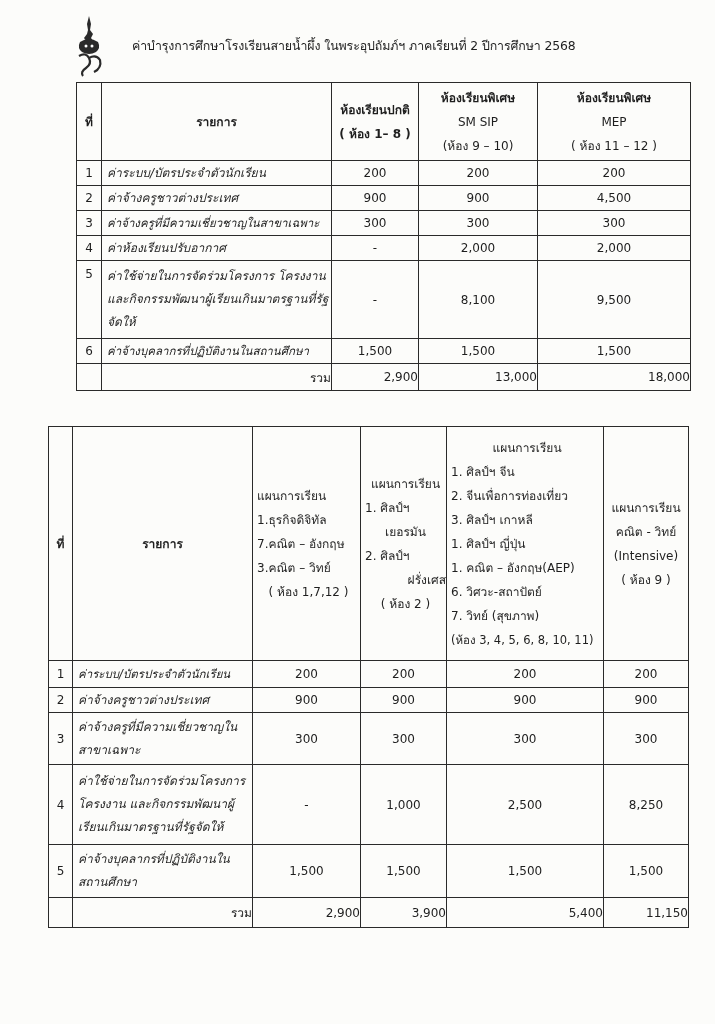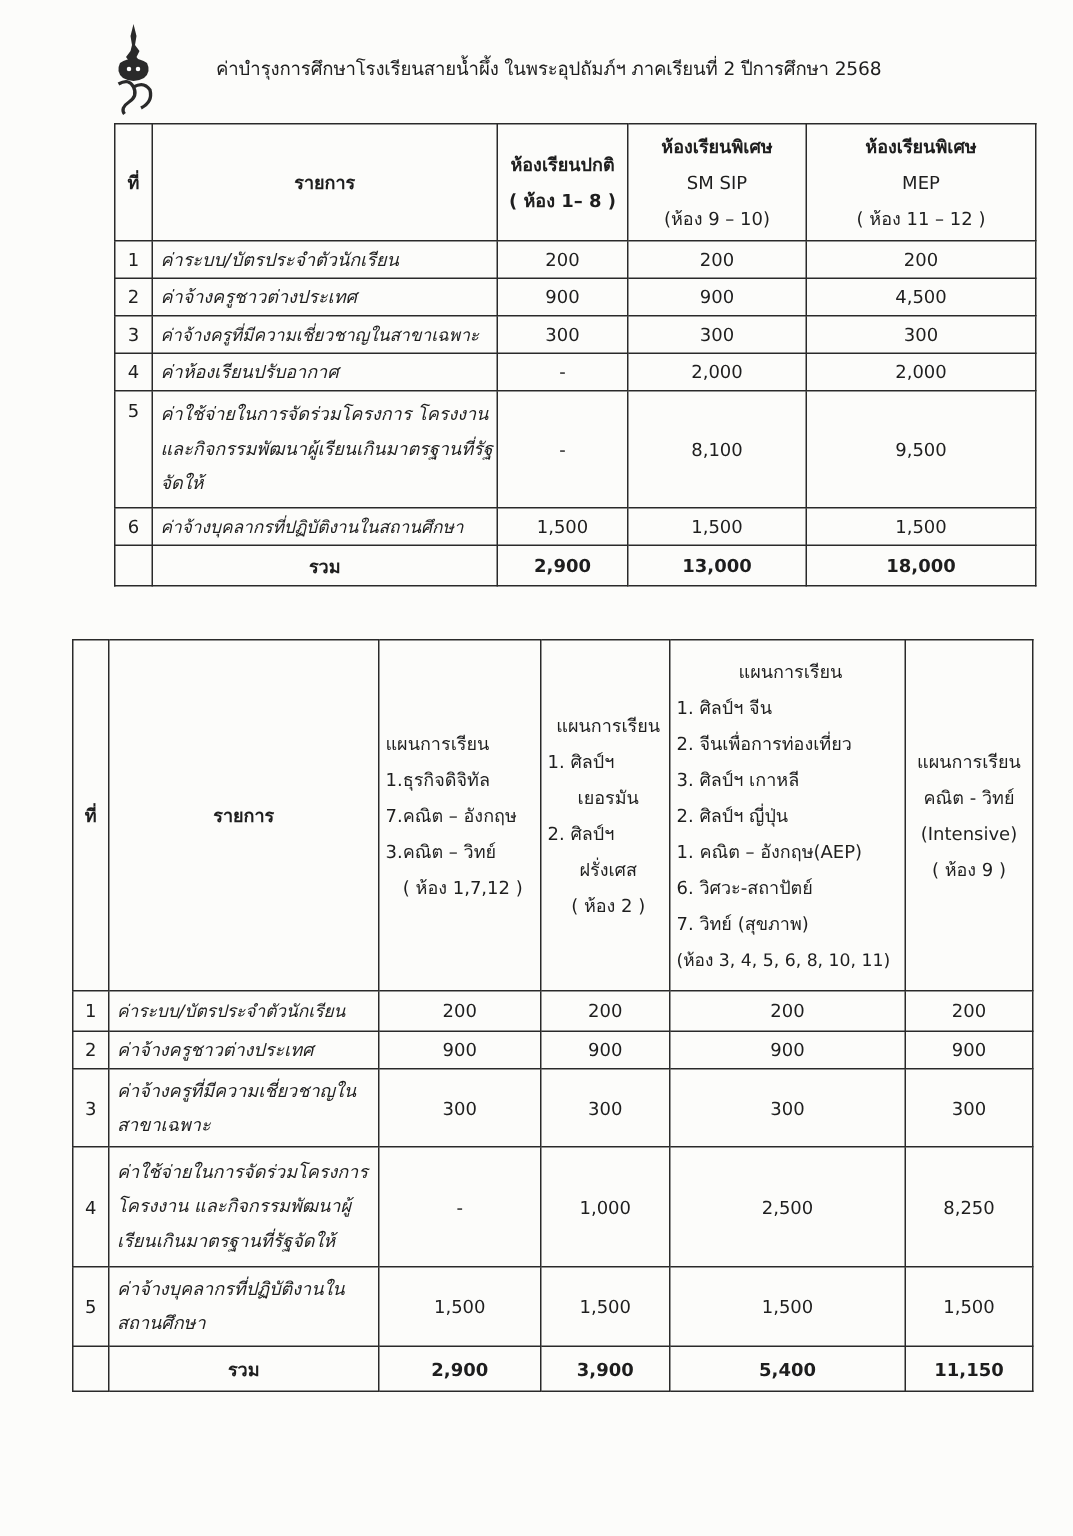--- a/index.html
+++ b/index.html
@@ -1,30 +1,30 @@
 <!DOCTYPE html>
 <html><head>
 <meta charset="utf-8">
 <style>
   * { box-sizing: border-box; margin: 0; padding: 0; }
   html, body { width: 715px; height: 1024px; background: #fbfbf9; overflow: hidden; }
   body { position: relative; font-family: "DejaVu Sans", "Liberation Sans", sans-serif; color: #1e1e1e; }
   .page { position: absolute; inset: 0; background: #fcfcfa; }
   .logo { position: absolute; left: 74px; top: 16px; width: 30px; height: 62px; }
-  .title { position: absolute; left: 144px; top: 36px; font-size: 12.4px; white-space: nowrap; letter-spacing: -0.1px; }
+  .title { position: absolute; left: 132px; top: 36px; font-size: 12.4px; white-space: nowrap; letter-spacing: -0.1px; }
   .sub { position: absolute; font-size: 12.4px; font-weight: bold; text-decoration: underline; white-space: nowrap; }
   .sub1 { left: 108px; top: 62px; }
   .sub2 { left: 96px; top: 406px; }
   table { position: absolute; border-collapse: collapse; table-layout: fixed; font-size: 12px; }
   td, th { border: 1.5px solid #2a2a2a; vertical-align: middle; }
   th { font-weight: bold; text-align: center; line-height: 24px; }
   td.n { text-align: center; }
   td.item { text-align: left; padding-left: 5px; line-height: 23px; font-style: italic; }
   td.v { text-align: center; }
-  tr.total td { font-weight: bold; }
+  tr.total td { font-weight: normal; text-align: right; }
   #t1 { left: 76px; top: 82px; width: 614px; }
   #t2 { left: 48px; top: 426px; width: 640px; }
   .hdr-list { text-align: left; padding-left: 4px; line-height: 24px; font-weight: normal; }
   .hdr-list .t { font-weight: bold; display:block; text-align: center; }
   .small { font-size: 11.5px; }
 </style>
 </head>
 <body>
 
 <div class="page">
@@ -137,29 +137,29 @@
         <div>1.ธุรกิจดิจิทัล</div>
         <div>7.คณิต – อังกฤษ</div>
         <div>3.คณิต – วิทย์</div>
         <div style="text-align:center">( ห้อง 1,7,12 )</div>
       </th>
       <th class="hdr-list">
         <span class="t" style="font-weight:normal">แผนการเรียน</span>
         <div>1. ศิลป์ฯ</div>
         <div style="text-align:center">เยอรมัน</div>
         <div>2. ศิลป์ฯ</div>
-        <div style="text-align:center">ฝรั่งเศส</div>
+        <div style="text-align:right">ฝรั่งเศส</div>
         <div style="text-align:center">( ห้อง 2 )</div>
       </th>
       <th class="hdr-list">
         <span class="t" style="font-weight:normal">แผนการเรียน</span>
         <div>1. ศิลป์ฯ จีน</div>
         <div>2. จีนเพื่อการท่องเที่ยว</div>
         <div>3. ศิลป์ฯ เกาหลี</div>
-        <div>2. ศิลป์ฯ ญี่ปุ่น</div>
+        <div>1. ศิลป์ฯ ญี่ปุ่น</div>
         <div>1. คณิต – อังกฤษ(AEP)</div>
         <div>6. วิศวะ-สถาปัตย์</div>
         <div>7. วิทย์ (สุขภาพ)</div>
         <div class="small" style="text-align:left">(ห้อง 3, 4, 5, 6, 8, 10, 11)</div>
       </th>
       <th style="font-weight:normal">
         <div>แผนการเรียน</div>
         <div>คณิต - วิทย์</div>
         <div>(Intensive)</div>
         <div>( ห้อง 9 )</div>

